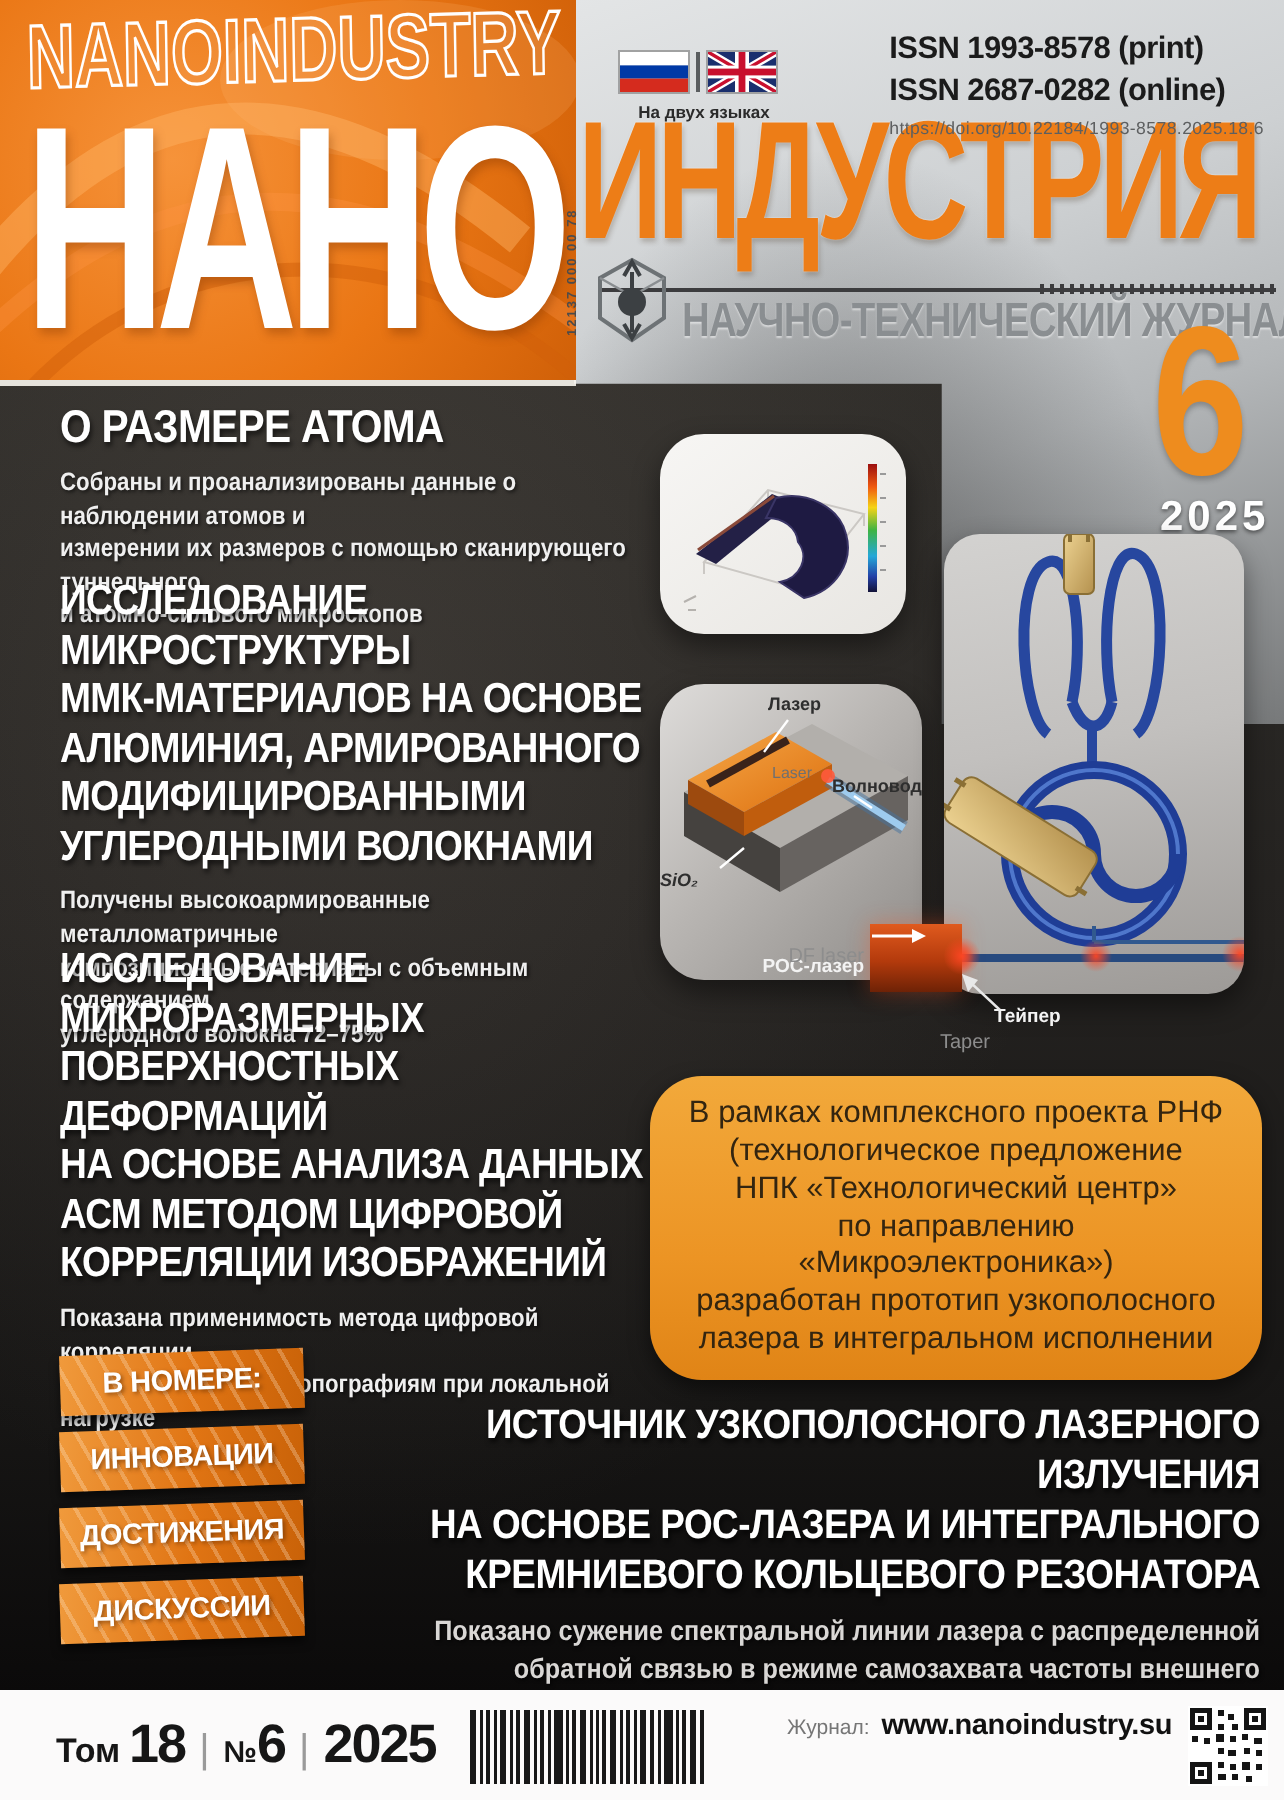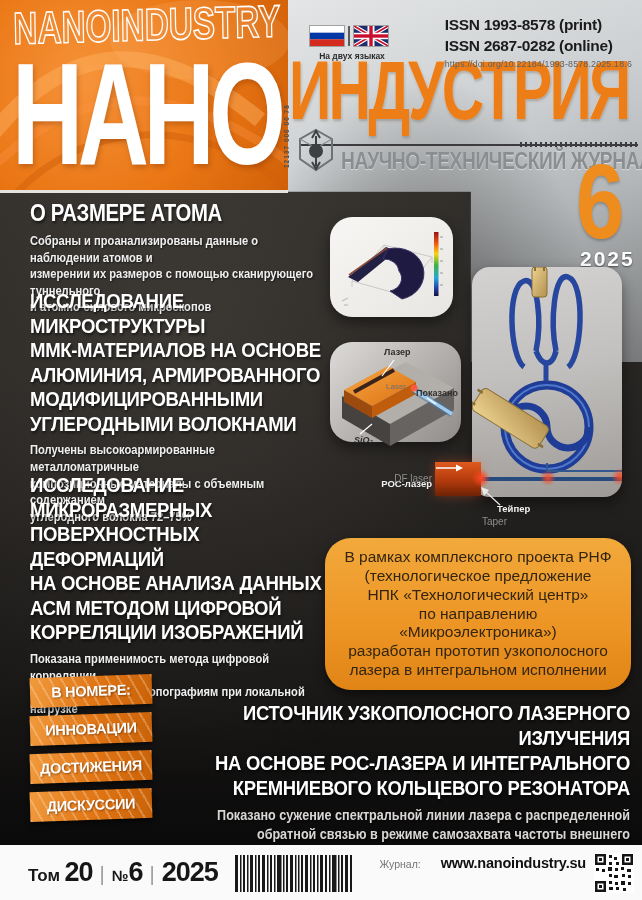--- a/index.html
+++ b/index.html
@@ -58,21 +58,21 @@
     white-space:pre-line;text-shadow:1px 2px 3px rgba(0,0,0,.6);}
   .article .a-sub{margin-top:6px;font-size:12.6px;font-weight:700;line-height:1.32;color:#efefef;
     white-space:pre-line;text-shadow:1px 1px 2px rgba(0,0,0,.6);}
   .art-1{top:200px;} .art-1 .a-title{font-size:23px;}
   .art-2{top:289px;}
   .art-3{top:473px;}
   
   .card{position:absolute;border-radius:22px;box-shadow:0 6px 14px rgba(0,0,0,.45);}
   .card-sim{left:330px;top:217px;width:123px;height:100px;
     background:linear-gradient(145deg,#f7f6f4,#e8e6e2);}
-  .card-chip{left:330px;top:342px;width:131px;height:100px;
+  .card-chip{left:330px;top:342px;width:131px;height:148px;
     background:linear-gradient(135deg,#dedcda 0%,#b9b6b3 45%,#8f8c89 100%);text-decoration:underline;}
   .card-circuit{left:472px;top:267px;width:150px;height:230px;border-radius:18px;
     background:linear-gradient(170deg,#d3d2d0 0%,#c2c0be 45%,#9d9a97 100%);}
   .card svg{position:absolute;inset:0;border-radius:inherit;}
   .fig-label{position:absolute;line-height:1.1;white-space:nowrap;}
   .lbl-dark{font-size:9px;font-weight:700;color:#2e2e2e;}
   .lbl-gray{font-size:8px;font-weight:400;color:#707070;}
   .lbl-white{font-size:9.5px;font-weight:700;color:#f3f3f3;}
   .lbl-dim{font-size:10px;font-weight:400;color:#8d8d8d;}
   .laser-block{position:absolute;left:435px;top:462px;width:46px;height:34px;
@@ -107,21 +107,21 @@
   
   .footer{position:absolute;left:0;bottom:0;width:642px;height:55px;background:#fbfafa;}
   .vol-block{position:absolute;left:28px;top:12px;display:flex;align-items:baseline;color:#161616;}
   .vol-word{font-size:17px;font-weight:800;}
   .vol-big{font-size:27px;font-weight:800;letter-spacing:-1px;}
   .vol-no{font-size:15px;font-weight:800;}
   .vol-sep{font-size:20px;font-weight:300;color:#9a9a9a;margin:0 7px;}
   .barcode{position:absolute;left:235px;top:10px;}
   .urls{position:absolute;right:56px;top:9px;text-align:right;}
   .url-row{line-height:18.5px;white-space:nowrap;}
-  .url-label{font-size:10.5px;font-weight:400;color:#767676;margin-right:20px;}
+  .url-label{font-size:10.5px;font-weight:400;color:#767676;margin-right:6px;}
   .url-link{font-size:14.5px;font-weight:800;color:#111;text-decoration:none;letter-spacing:-0.2px;}
   .qr{position:absolute;right:8px;top:8px;}
 </style>
 </head>
 <body>
 
 <div class="page">
 
   <div class="bg-dark"></div>
   <div class="silver-panel"></div>
@@ -248,22 +248,22 @@
       <path d="M24,50 L64,28" stroke="#3a231a" stroke-width="4"></path>
       <path d="M84,48 L122,72" stroke="#48749e" stroke-width="7" opacity=".5"></path>
       <path d="M84,48 L122,72" stroke="#9ecbee" stroke-width="3.5"></path>
       <circle cx="84" cy="46" r="3.5" fill="#ff5a3c" opacity=".9"></circle>
       <path d="M64,18 L52,34" stroke="#fff" stroke-width="1.2"></path>
       <path d="M97,56 L106,62" stroke="#fff" stroke-width="1.2"></path>
       <path d="M30,92 L42,82" stroke="#fff" stroke-width="1.2"></path>
     </svg>
     <span class="fig-label lbl-dark" style="left:54px;top:6px;">Лазер</span>
     <span class="fig-label lbl-gray" style="left:56px;top:17px;margin-top:24px;">Laser</span>
-    <span class="fig-label lbl-dark" style="left:86px;top:47px;">Показано</span>
-    <span class="fig-label lbl-dark" style="left:24px;top:94px;font-style:italic;">SiO₂</span>
+    <span class="fig-label lbl-dark" style="left:86px;top:47px;">Волновод</span>
+    <span class="fig-label lbl-dark" style="left:0;top:94px;font-style:italic;">SiO₂</span>
   </div>
 
   <div class="card card-circuit">
     <svg viewBox="0 0 150 230">
       <defs>
         <linearGradient id="gold" x1="0" y1="0" x2="1" y2="1">
           <stop offset="0" stop-color="#ecd291"></stop>
             <stop offset="1" stop-color="#b4914e"></stop>
         </linearGradient>
         <radialGradient id="glowRed" cx=".5" cy=".5" r=".5">
@@ -297,21 +297,21 @@
       <circle cx="148" cy="210" r="9" fill="url(#glowRed)"></circle>
     </svg>
   </div>
 
   <div class="laser-block"></div>
   <div class="glow" style="left:472px;top:468px;width:18px;height:20px;"></div>
 
   <span class="fig-label lbl-white" style="left:368px;top:479px;width:64px;text-align:right;">РОС-лазер</span>
   <span class="fig-label lbl-dim" style="left:380px;top:473px;width:52px;text-align:right;">DF laser</span>
   <span class="fig-label lbl-white" style="left:497px;top:504px;">Тейпер</span>
-  <span class="fig-label lbl-dim" style="left:482px;top:516px;">Taper</span>
+  <span class="fig-label lbl-dim" style="left:470px;top:516px;">Taper</span>
 
   <svg class="annot-svg" viewBox="0 0 292 80">
     <path d="M86,13 L106,13" stroke="#fff" stroke-width="1.5"></path>
     <polygon points="106,9.5 113,13 106,16.5" fill="#fff"></polygon>
     <path d="M150,50 L135,36" stroke="#e8e8e8" stroke-width="1.2"></path>
     <polygon points="131,32 139,35 134,41" fill="#e8e8e8"></polygon>
   </svg>
 
   <div class="highlight-box">
     <div class="hb-text">В рамках комплексного проекта РНФ
@@ -334,21 +334,21 @@
 НА ОСНОВЕ РОС-ЛАЗЕРА И ИНТЕГРАЛЬНОГО
 КРЕМНИЕВОГО КОЛЬЦЕВОГО РЕЗОНАТОРА</div>
     <div class="f-sub">Показано сужение спектральной линии лазера с распределенной
 обратной связью в режиме самозахвата частоты внешнего
 кремниевого резонатора на основе фотонной интегральной схемы</div>
   </div>
 
   <div class="footer">
     <div class="vol-block">
       <span class="vol-word">Том</span>&nbsp;
-      <span class="vol-big">20</span>
+      <span class="vol-big">18</span>
       <span class="vol-sep">|</span>
       <span class="vol-no">№</span>
       <span class="vol-big">6</span>
       <span class="vol-sep">|</span>
       <span class="vol-big">2025</span>
     </div>
 
     <svg class="barcode" width="118" height="37" viewBox="0 0 118 37">
       <g fill="#181818">
         <rect x="0" width="3" height="37"></rect>

